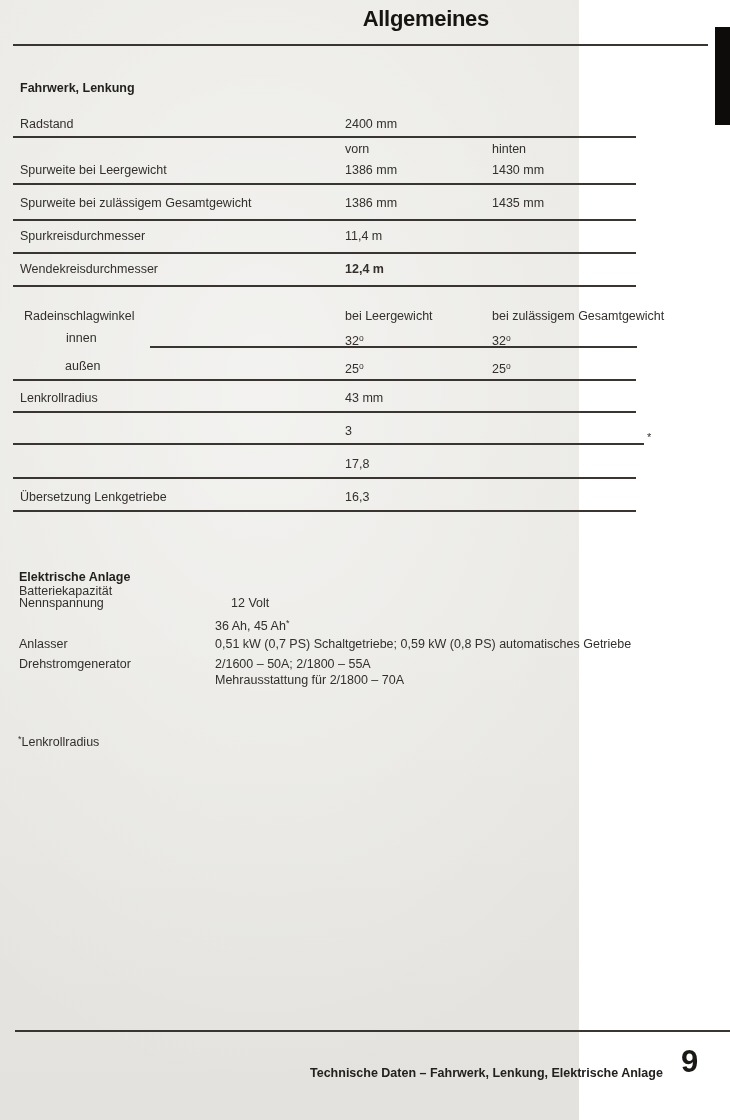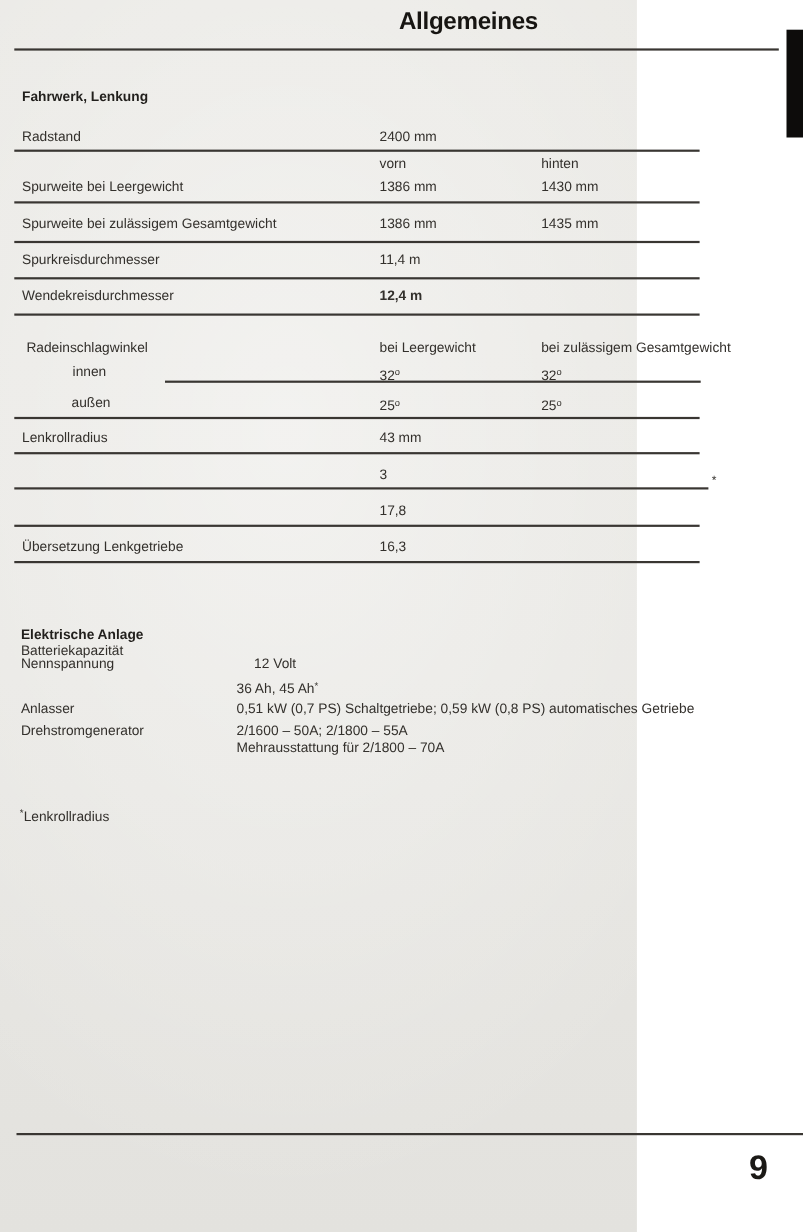--- a/index.html
+++ b/index.html
@@ -99,15 +99,16 @@
   <div class="t" style="left:19px;top:637px;">Anlasser</div>
   <div class="t" style="left:215px;top:637px;">0,51 kW (0,7 PS) Schaltgetriebe; 0,59 kW (0,8 PS) automatisches Getriebe</div>
 
   <div class="t" style="left:19px;top:657px;">Drehstromgenerator</div>
   <div class="t" style="left:215px;top:657px;">2/1600 – 50A; 2/1800 – 55A</div>
   <div class="t" style="left:215px;top:673px;">Mehrausstattung für 2/1800 – 70A</div>
 
   <div class="t" style="left:18px;top:732px;"><sup class="marker">*</sup><span>Lenkrollradius</span></div>
 
   <div class="rule" style="left:15px;top:1030px;width:715px;"></div>
+  <div class="footer-title">Technische Daten – Fahrwerk, Lenkung, Elektrische Anlage</div>
   <div class="page-num">9</div>
 
 </div>
 
 </body></html>

